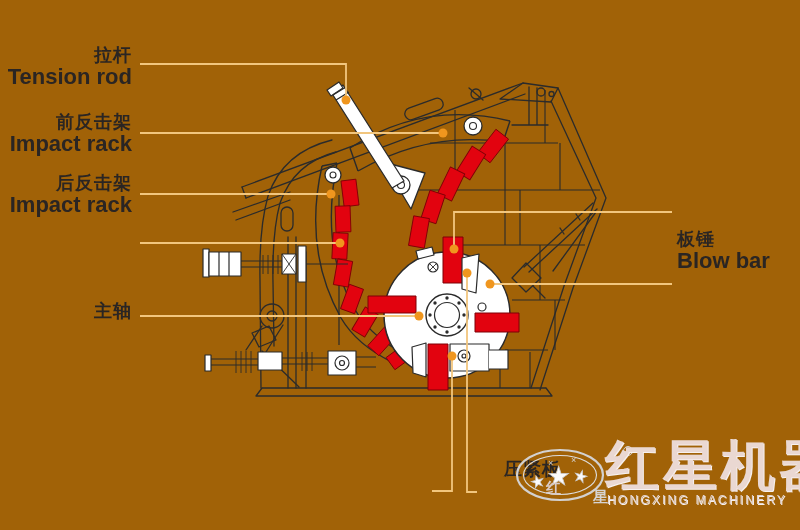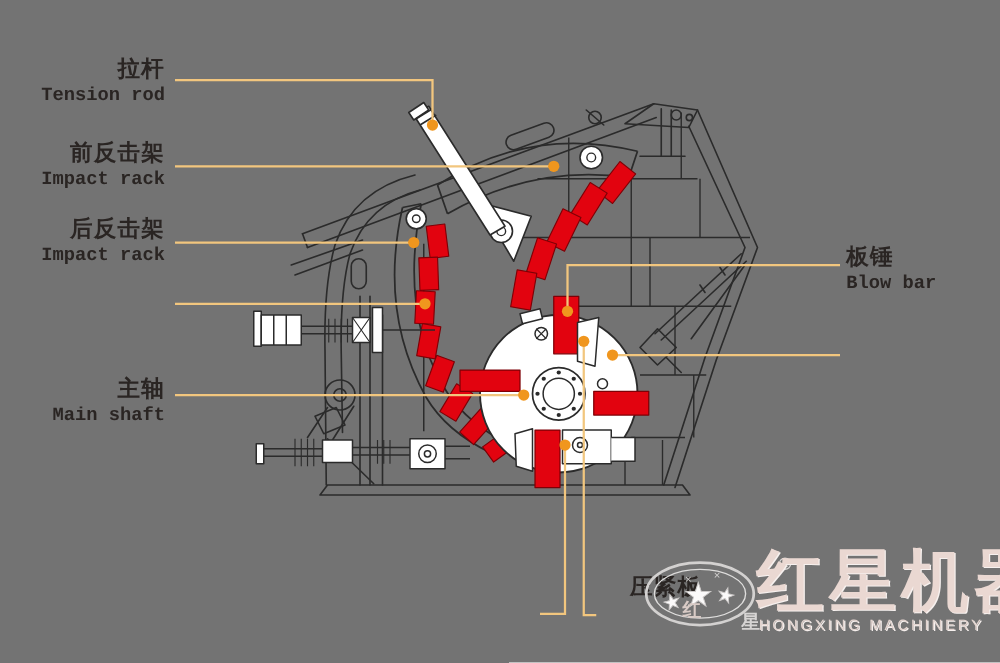--- a/index.html
+++ b/index.html
@@ -1,23 +1,23 @@
 <!DOCTYPE html>
 <html><head>
 <meta charset="utf-8">
 <style>
   html,body{margin:0;padding:0;background:#ffffff;}
-  .stage{position:relative;width:800px;height:530px;background:#737373;overflow:hidden;
+  .stage{position:relative;width:800px;height:530px;background:#a16207;overflow:hidden;
          font-family:"Liberation Sans","DejaVu Sans",sans-serif;}
   .stage svg.machine{position:absolute;left:0;top:0;}
   .lbl{position:absolute;color:#2a2523;}
   .lbl .cn{font-size:18px;font-weight:700;line-height:21px;letter-spacing:1px;}
-  .lbl .en{font-size:15px;font-weight:600;line-height:21px;font-family:Liberation Mono, monospace;}
+  .lbl .en{font-size:22px;font-weight:600;line-height:21px;}
   .lbl.leftcol{right:668px;text-align:right;white-space:nowrap;}
-  .lbl.rightcol{left:677px;text-align:left;white-space:nowrap;}
+  .lbl.rightcol{left:677px;text-align:left;white-space:nowrap;margin-top:34px;}
   .logo{position:absolute;left:515px;top:437px;width:290px;height:88px;}
   .logo .emblem{position:absolute;left:0;top:4px;}
   .logo-cn{position:absolute;left:90px;top:6px;font-size:54px;font-weight:800;
            color:#ead8d2;letter-spacing:4px;line-height:44px;white-space:nowrap;
            text-shadow:1px 1px 0 #f7f1ef;}
   .logo-en{position:absolute;left:92px;top:56px;font-size:12px;font-weight:400;
            color:#e2d3ce;letter-spacing:2.2px;white-space:nowrap;text-shadow:1px 1px 0 #f7f1ef;}
   .logo-mini{position:absolute;font-size:15px;font-weight:700;color:#d9cbc6;}
 </style>
 </head>
@@ -202,21 +202,20 @@
     <div class="en">Impact rack</div>
   </div>
   <div class="lbl leftcol" style="top:173px">
     <div class="cn">后反击架</div>
     <div class="en">Impact rack</div>
   </div>
   <div class="lbl leftcol" style="top:224px">
   </div>
   <div class="lbl leftcol" style="top:301px">
     <div class="cn">主轴</div>
-    <div class="en">Main shaft</div>
   </div>
   <div class="lbl rightcol" style="top:195px">
     <div class="cn">板锤</div>
     <div class="en">Blow bar</div>
   </div>
   <div class="lbl rightcol" style="top:268px">
   </div>
   <div class="lbl" style="top:459px;left:504px">
     <div class="cn">压紧板</div>
   </div>

